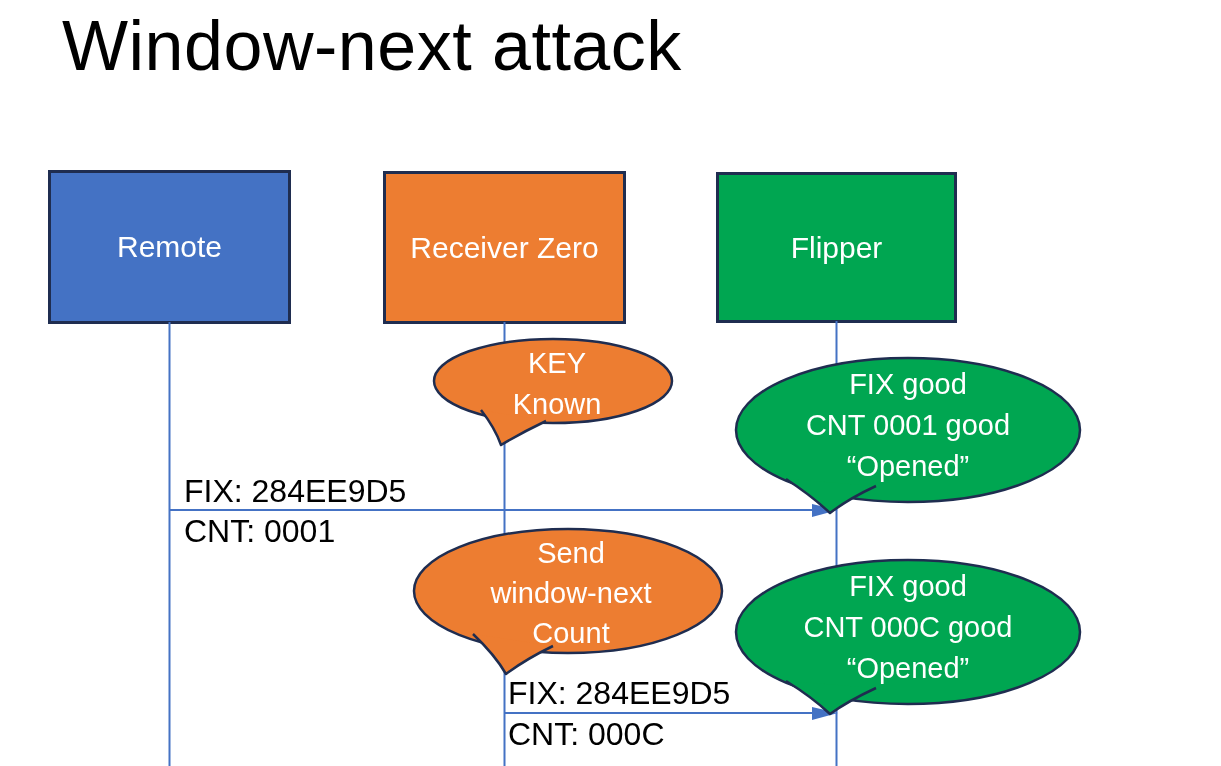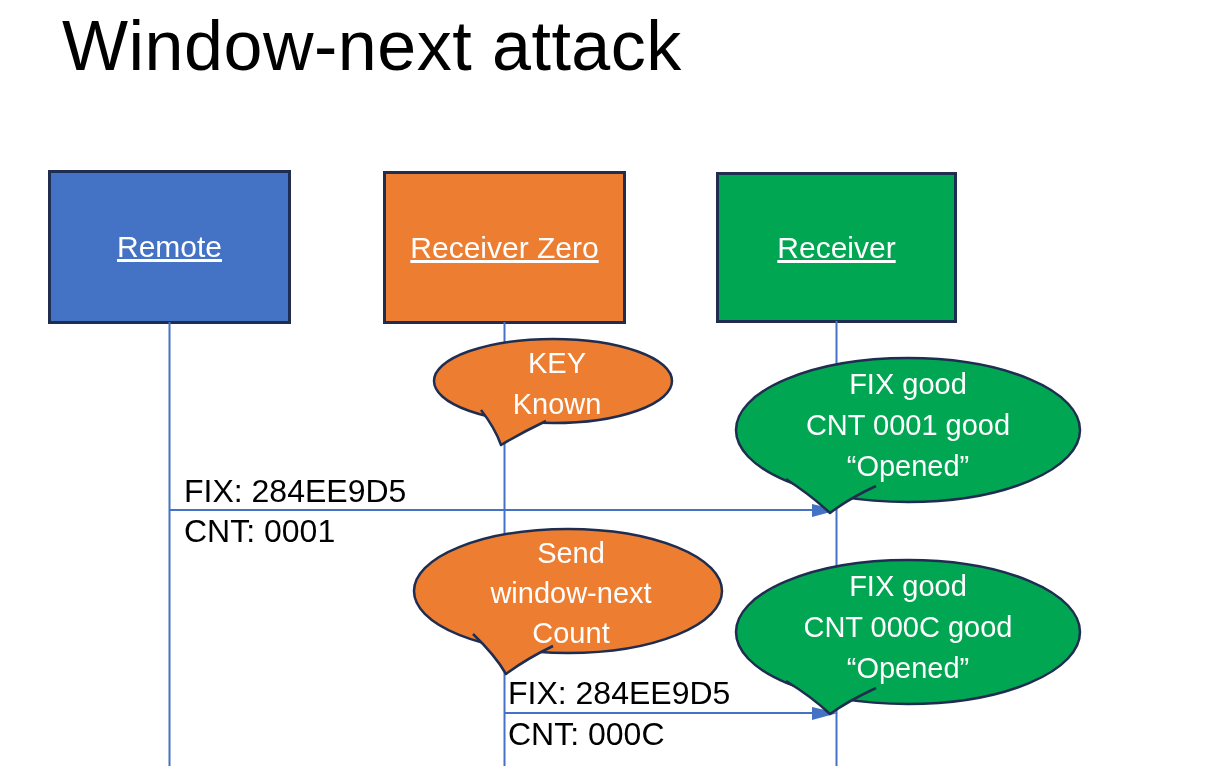--- a/index.html
+++ b/index.html
@@ -25,21 +25,20 @@
   .actor {
     position: absolute;
     display: flex;
     align-items: center;
     justify-content: center;
     box-sizing: border-box;
     border: 3px solid var(--outline-navy);
     color: var(--text-white);
     font-size: 30px;
     white-space: nowrap;
-    text-decoration: underline;
   }
   .actor-remote   { left: 48px;  top: 170px; width: 243px; height: 154px; background: var(--actor-blue); }
   .actor-flipper  { left: 383px; top: 171px; width: 243px; height: 153px; background: var(--actor-orange); }
   .actor-receiver { left: 716px; top: 172px; width: 241px; height: 151px; background: var(--actor-green); }
   svg.overlay { position: absolute; left: 0; top: 0; }
   .lifeline { stroke: var(--connector-blue); stroke-width: 2; }
   .msg-line { stroke: var(--connector-blue); stroke-width: 1.8; }
   .msg-arrow { fill: var(--connector-blue); }
   .msg-label { font-size: 32px; fill: var(--label-black); }
   .bubble-fill-orange { fill: var(--actor-orange); stroke: var(--outline-navy); stroke-width: 2.5; stroke-linejoin: round; }
@@ -53,21 +52,21 @@
 
   <h1 class="slide-title">Window-next attack</h1>
 
   <div class="actor actor-remote">
     <span>Remote</span>
   </div>
   <div class="actor actor-flipper">
     <span>Receiver Zero</span>
   </div>
   <div class="actor actor-receiver">
-    <span>Receiver</span>
+    <span>Flipper</span>
   </div>
 
   <svg class="overlay" width="1221" height="766" viewBox="0 0 1221 766">
 
     <line class="lifeline" x1="169.5" y1="322" x2="169.5" y2="766"></line>
     <line class="lifeline" x1="504.5" y1="322" x2="504.5" y2="766"></line>
     <line class="lifeline" x1="836.5" y1="321" x2="836.5" y2="766"></line>
 
     <g>
       <line class="msg-line" x1="170" y1="510" x2="814" y2="510"></line>

